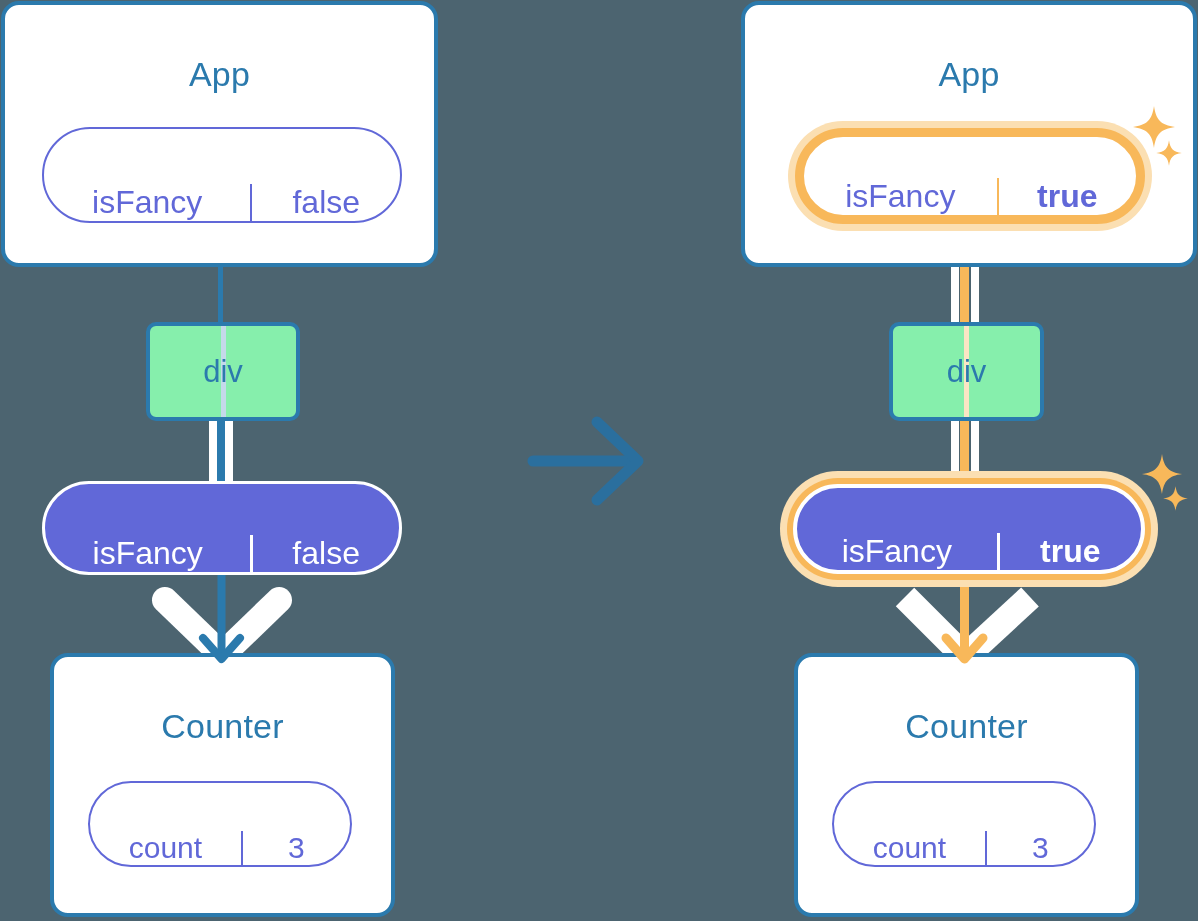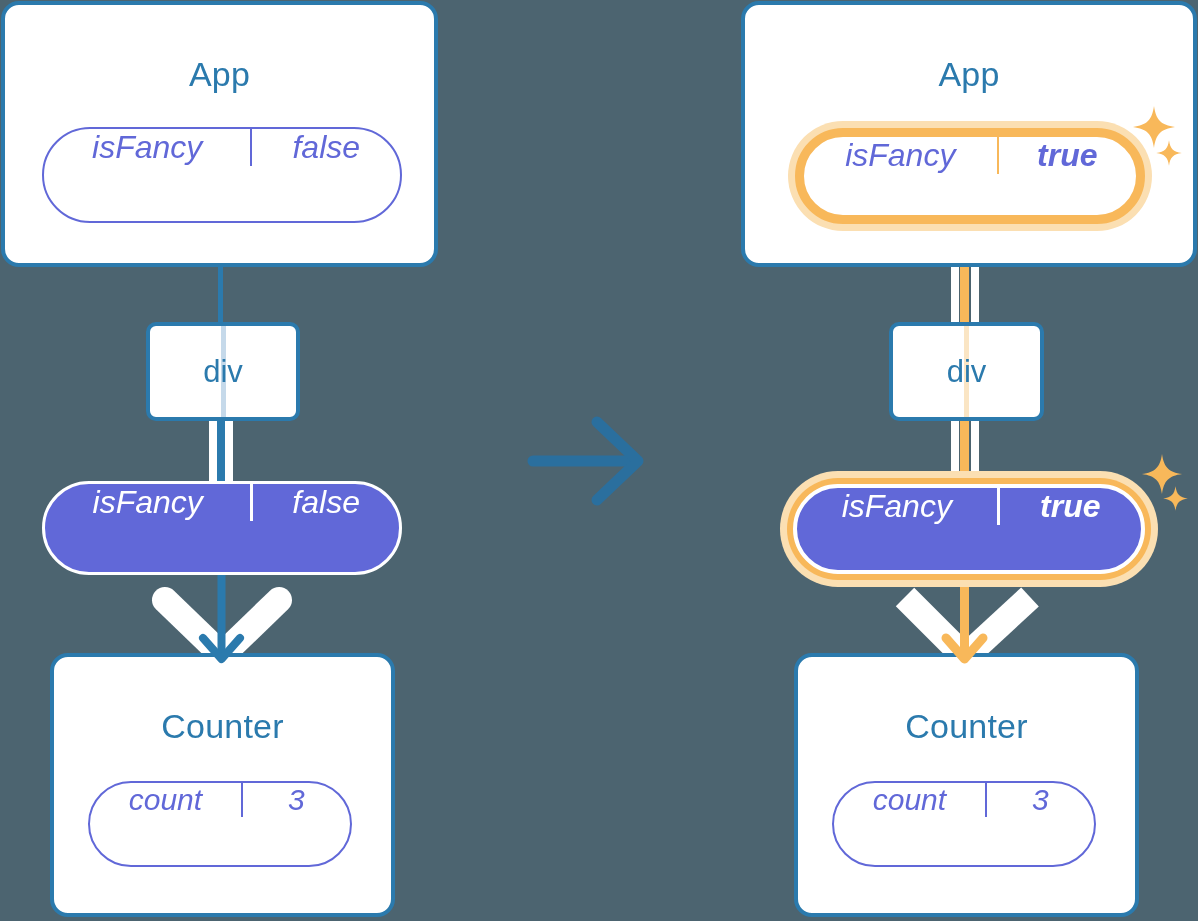--- a/index.html
+++ b/index.html
@@ -36,21 +36,21 @@
     left: 0; right: 0;
     text-align: center;
     color: #2b7aad;
     font-size: 34px;
     letter-spacing: .2px;
   }
 
   
   .divbox {
     position: absolute;
-    background: #ffffff;
+    background: #86efac;
     border: 4px solid #2b7aad;
     border-radius: 10px;
     box-sizing: border-box;
     z-index: 7;
     display: flex;
     align-items: center;
     justify-content: center;
     color: #2b7aad;
     font-size: 31px;
   }
@@ -64,24 +64,23 @@
     background: #c5d9ea;
     z-index: 1;
   }
   .divline.hot { background: #fae5c4; }
 
   
   .pill {
     position: absolute;
     box-sizing: border-box;
     display: flex;
-    align-items: flex-start;
+    align-items: flex-end;
     border-radius: 999px;
     z-index: 9;
-    font-style: italic;
   }
   .pill .cellA, .pill .cellB {
     display: flex;
     align-items: center;
     justify-content: center;
     box-sizing: border-box;
   }
   .pill .cellA { flex: 0 0 58%; }
   .pill .cellB { flex: 1 1 auto; }
 

